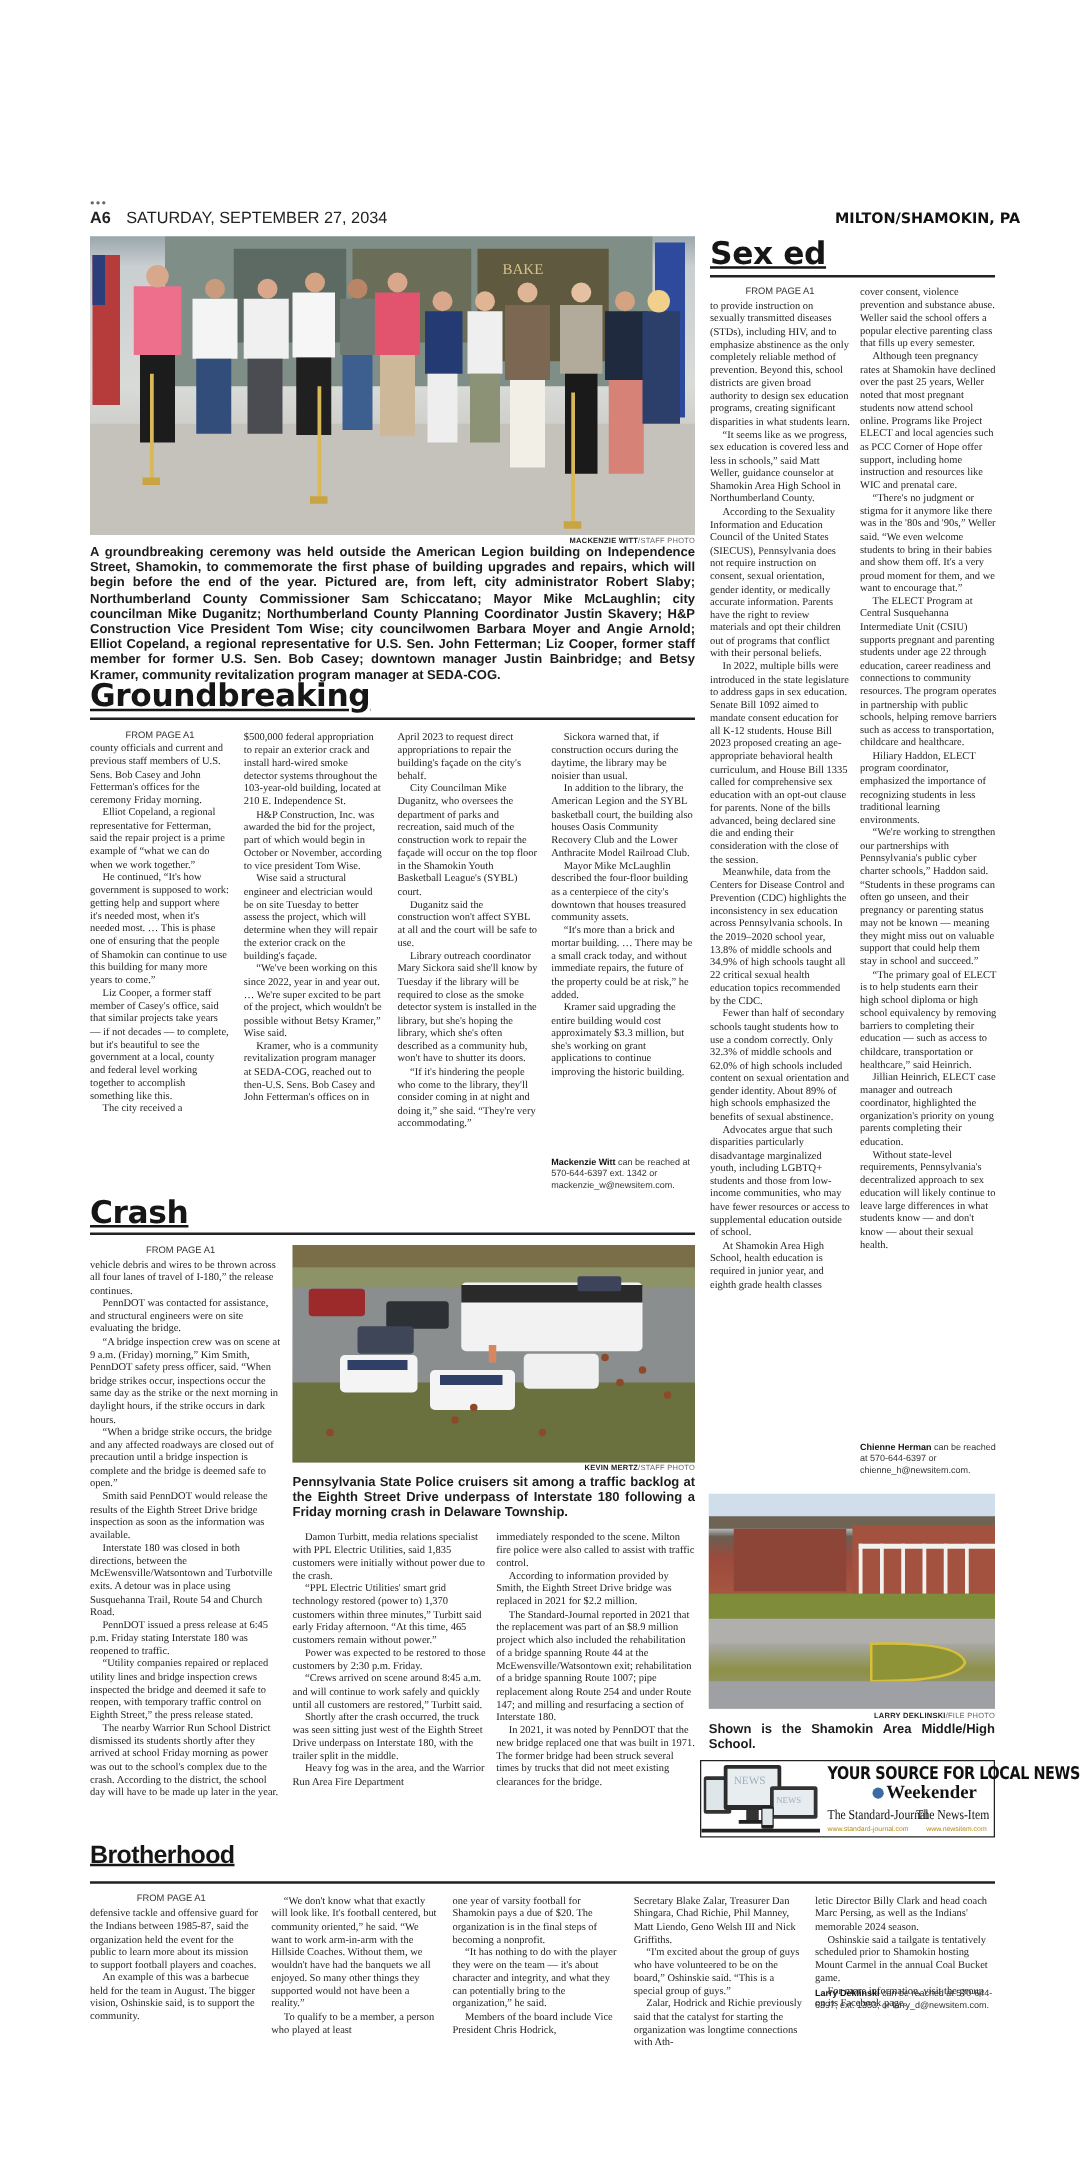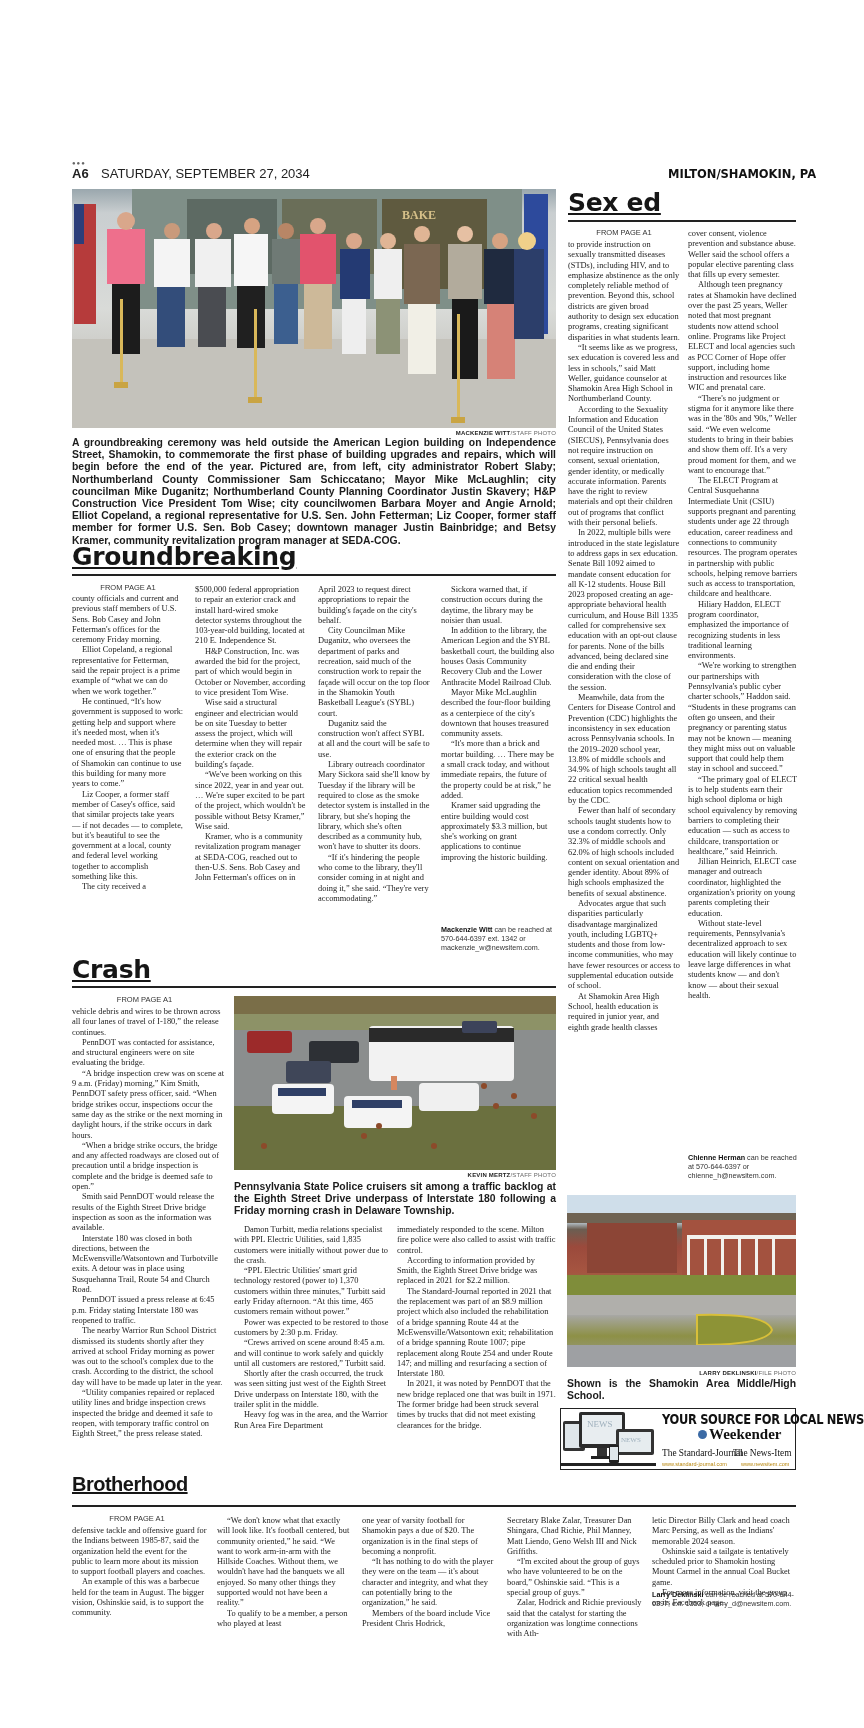--- a/index.html
+++ b/index.html
@@ -22,21 +22,21 @@
   .rule { height: 1.5px; background: #222; }
   .from-page { font: 7.5px "Liberation Sans", sans-serif; color: #333; text-align: center; text-transform: uppercase; }
 
   .col { font: 8.4px/10.3px "Liberation Serif", serif; color: #222; text-align: left; }
   .col p { text-indent: 10px; }
   .col p.noindent { text-indent: 0; }
   .byline { font: 7.2px/9.2px "Liberation Sans", sans-serif; color: #333; margin-top: 5px; text-indent: 0 !important; }
   .byline b { color: #111; }
 
   
-  .gb-photo { background: linear-gradient(180deg, #9aa7ad 0%, #c9ced0 10%, #d9dbd8 50%, #c6c5c0 75%, #b9b6ad 100%); font-weight: bold; }
+  .gb-photo { background: linear-gradient(180deg, #9aa7ad 0%, #c9ced0 10%, #d9dbd8 50%, #c6c5c0 75%, #b9b6ad 100%); }
   .crash-photo { background: linear-gradient(180deg, #7a7b55 0%, #8a8f66 18%, #8f9393 30%, #858985 55%, #6e7345 75%, #5f5c34 100%); }
   .school-photo { background: linear-gradient(180deg, #c9dbe8 0%, #c9dbe8 15%, #6b5e52 20%, #9b4a3c 30%, #a65541 45%, #7a8a3f 58%, #a7a7a3 70%, #8d9046 82%, #9d9fa1 100%); }
 
   .ad { border: 1.5px solid #222; background: #fff; }
   .ad-title { font: bold 14px "DejaVu Sans", sans-serif; color: #111; letter-spacing: -0.4px; transform: scaleX(0.82); transform-origin: left top; white-space: nowrap; }
   .ad-weekender { font: bold 15px "Liberation Serif", serif; color: #111; }
   .ad-paper { font: 11px "Liberation Serif", serif; color: #111; transform: scaleX(0.85); transform-origin: left top; white-space: nowrap; }
   .ad-url { font: 5.5px "Liberation Sans", sans-serif; color: #b8860b; }
 </style>
 </head>
@@ -236,22 +236,22 @@
 <div class="abs rule" style="left:72px; top:986px; width:484px;"></div>
 <div class="abs from-page" style="left:72px; top:995px; width:145px;">FROM PAGE A1</div>
 <div class="abs col" style="left:72px; top:1007px; width:155px;" id="cr-col-0">
     <p class="noindent">vehicle debris and wires to be thrown across all four lanes of travel of I-180,” the release continues.</p>
     <p>PennDOT was contacted for assistance, and structural engineers were on site evaluating the bridge.</p>
     <p>“A bridge inspection crew was on scene at 9 a.m. (Friday) morning,” Kim Smith, PennDOT safety press officer, said. “When bridge strikes occur, inspections occur the same day as the strike or the next morning in daylight hours, if the strike occurs in dark hours.</p>
     <p>“When a bridge strike occurs, the bridge and any affected roadways are closed out of precaution until a bridge inspection is complete and the bridge is deemed safe to open.”</p>
     <p>Smith said PennDOT would release the results of the Eighth Street Drive bridge inspection as soon as the information was available.</p>
     <p>Interstate 180 was closed in both directions, between the McEwensville/Watsontown and Turbotville exits. A detour was in place using Susquehanna Trail, Route 54 and Church Road.</p>
     <p>PennDOT issued a press release at 6:45 p.m. Friday stating Interstate 180 was reopened to traffic.</p>
+    <p>“Utility companies repaired or replaced utility lines and bridge inspection crews inspected the bridge and deemed it safe to reopen, with temporary traffic control on Eighth Street,” the press release stated.</p>
     <p>The nearby Warrior Run School District dismissed its students shortly after they arrived at school Friday morning as power was out to the school's complex due to the crash. According to the district, the school day will have to be made up later in the year.</p>
-    <p>“Utility companies repaired or replaced utility lines and bridge inspection crews inspected the bridge and deemed it safe to reopen, with temporary traffic control on Eighth Street,” the press release stated.</p>
   </div>
 
 <div class="abs photo crash-photo" style="left:234px; top:996px; width:322px; height:174px;">
   <svg width="322" height="174" viewBox="0 0 322 174">
     <rect x="0" y="0" width="322" height="18" fill="#7a6e48"></rect>
     <rect x="0" y="18" width="322" height="16" fill="#8d9267"></rect>
     <rect x="0" y="34" width="322" height="80" fill="#8b8e8e"></rect>
     <rect x="0" y="110" width="322" height="64" fill="#6b703f"></rect>
     <rect x="13" y="35" width="45" height="22" rx="3" fill="#9c2a2a"></rect>
     <rect x="75" y="45" width="50" height="22" rx="3" fill="#2d3035"></rect>

